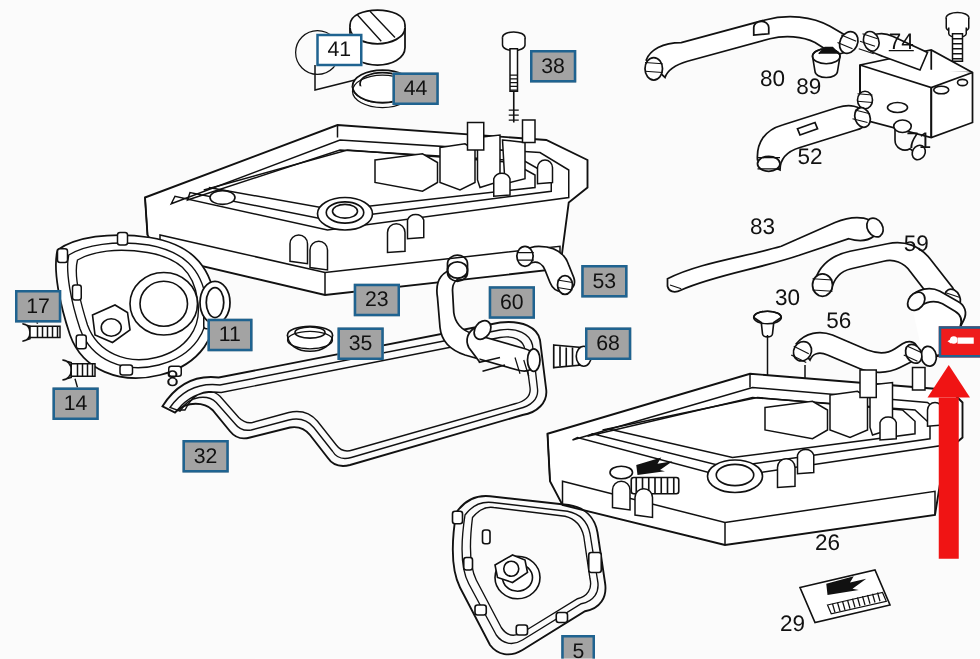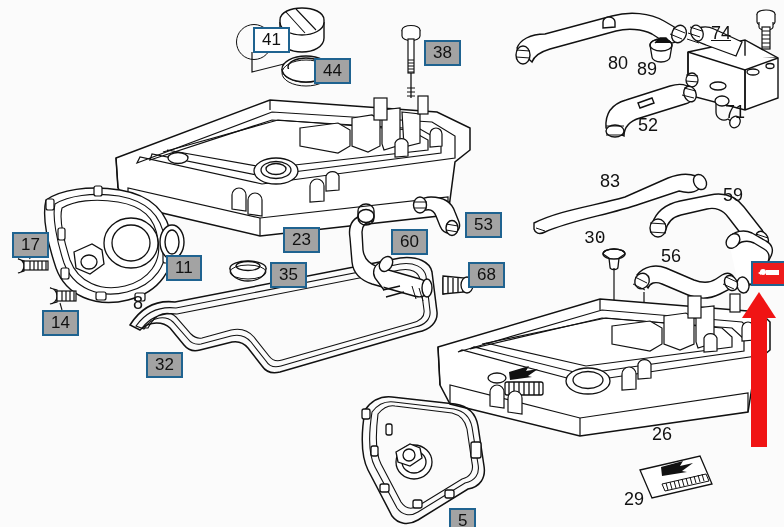--- a/index.html
+++ b/index.html
@@ -422,21 +422,21 @@
   <div class="lbl boxed" style="left:12px;top:232px;">17</div>
 
   <div class="lbl boxed" style="left:166px;top:255px;text-align:right;">11</div>
 
   <div class="lbl boxed" style="left:283px;top:227px;">23</div>
 
   <div class="lbl boxed" style="left:465px;top:212px;">53</div>
 
   <div class="lbl boxed" style="left:391px;top:229px;">60</div>
 
-  <div class="lbl plain" style="left:584px;top:229px;font-family:Liberation Mono, monospace;">30</div>
+  <div class="lbl plain" style="left:620px;top:229px;">30</div>
 
   <div class="lbl plain" style="left:661px;top:247px;">56</div>
 
   <div class="lbl boxed" style="left:270px;top:262px;">35</div>
 
   <div class="lbl boxed" style="left:468px;top:262px;">68</div>
 
   <div class="lbl boxed" style="left:42px;top:310px;">14</div>
 
   <div class="lbl plain" style="left:133px;top:294px;">8</div>

